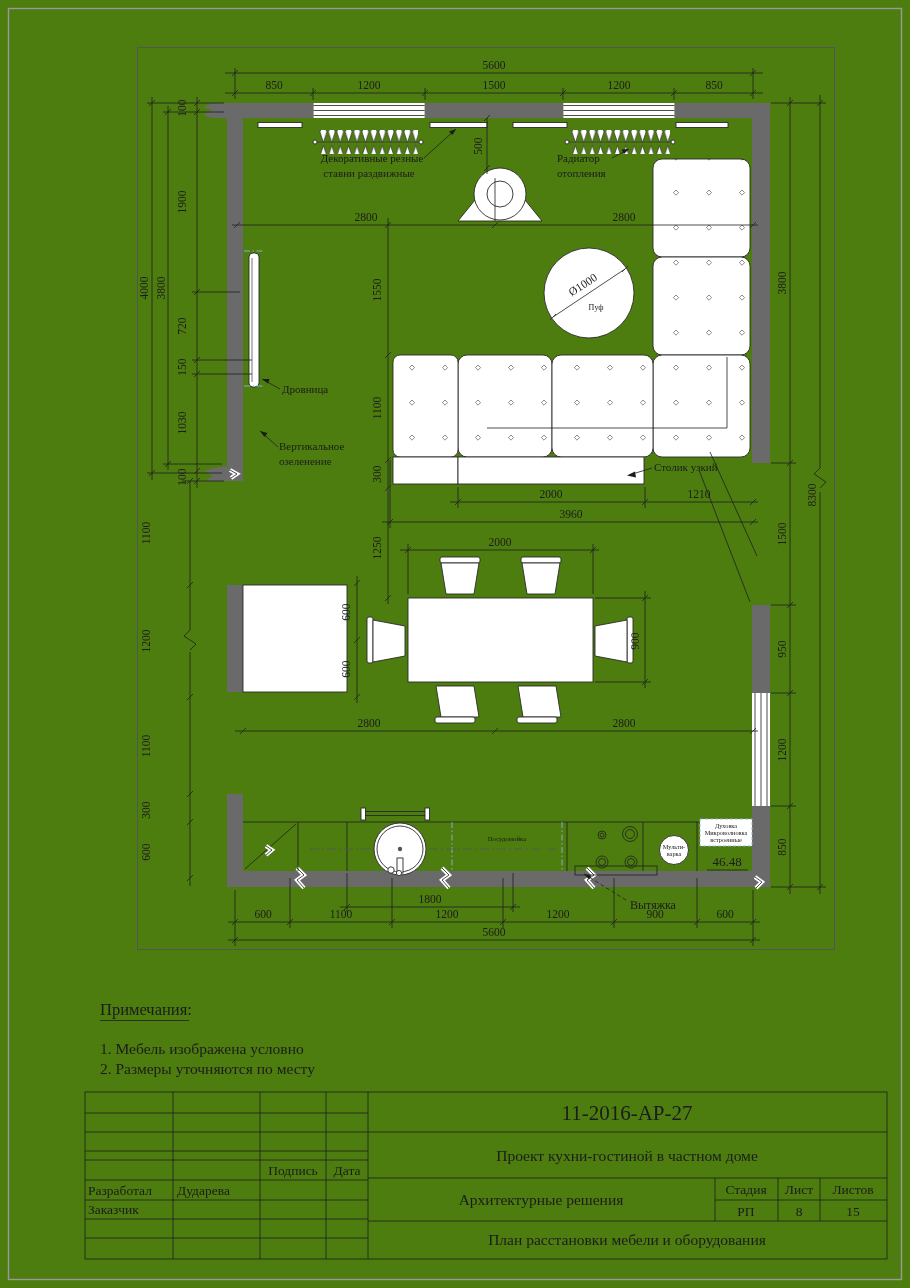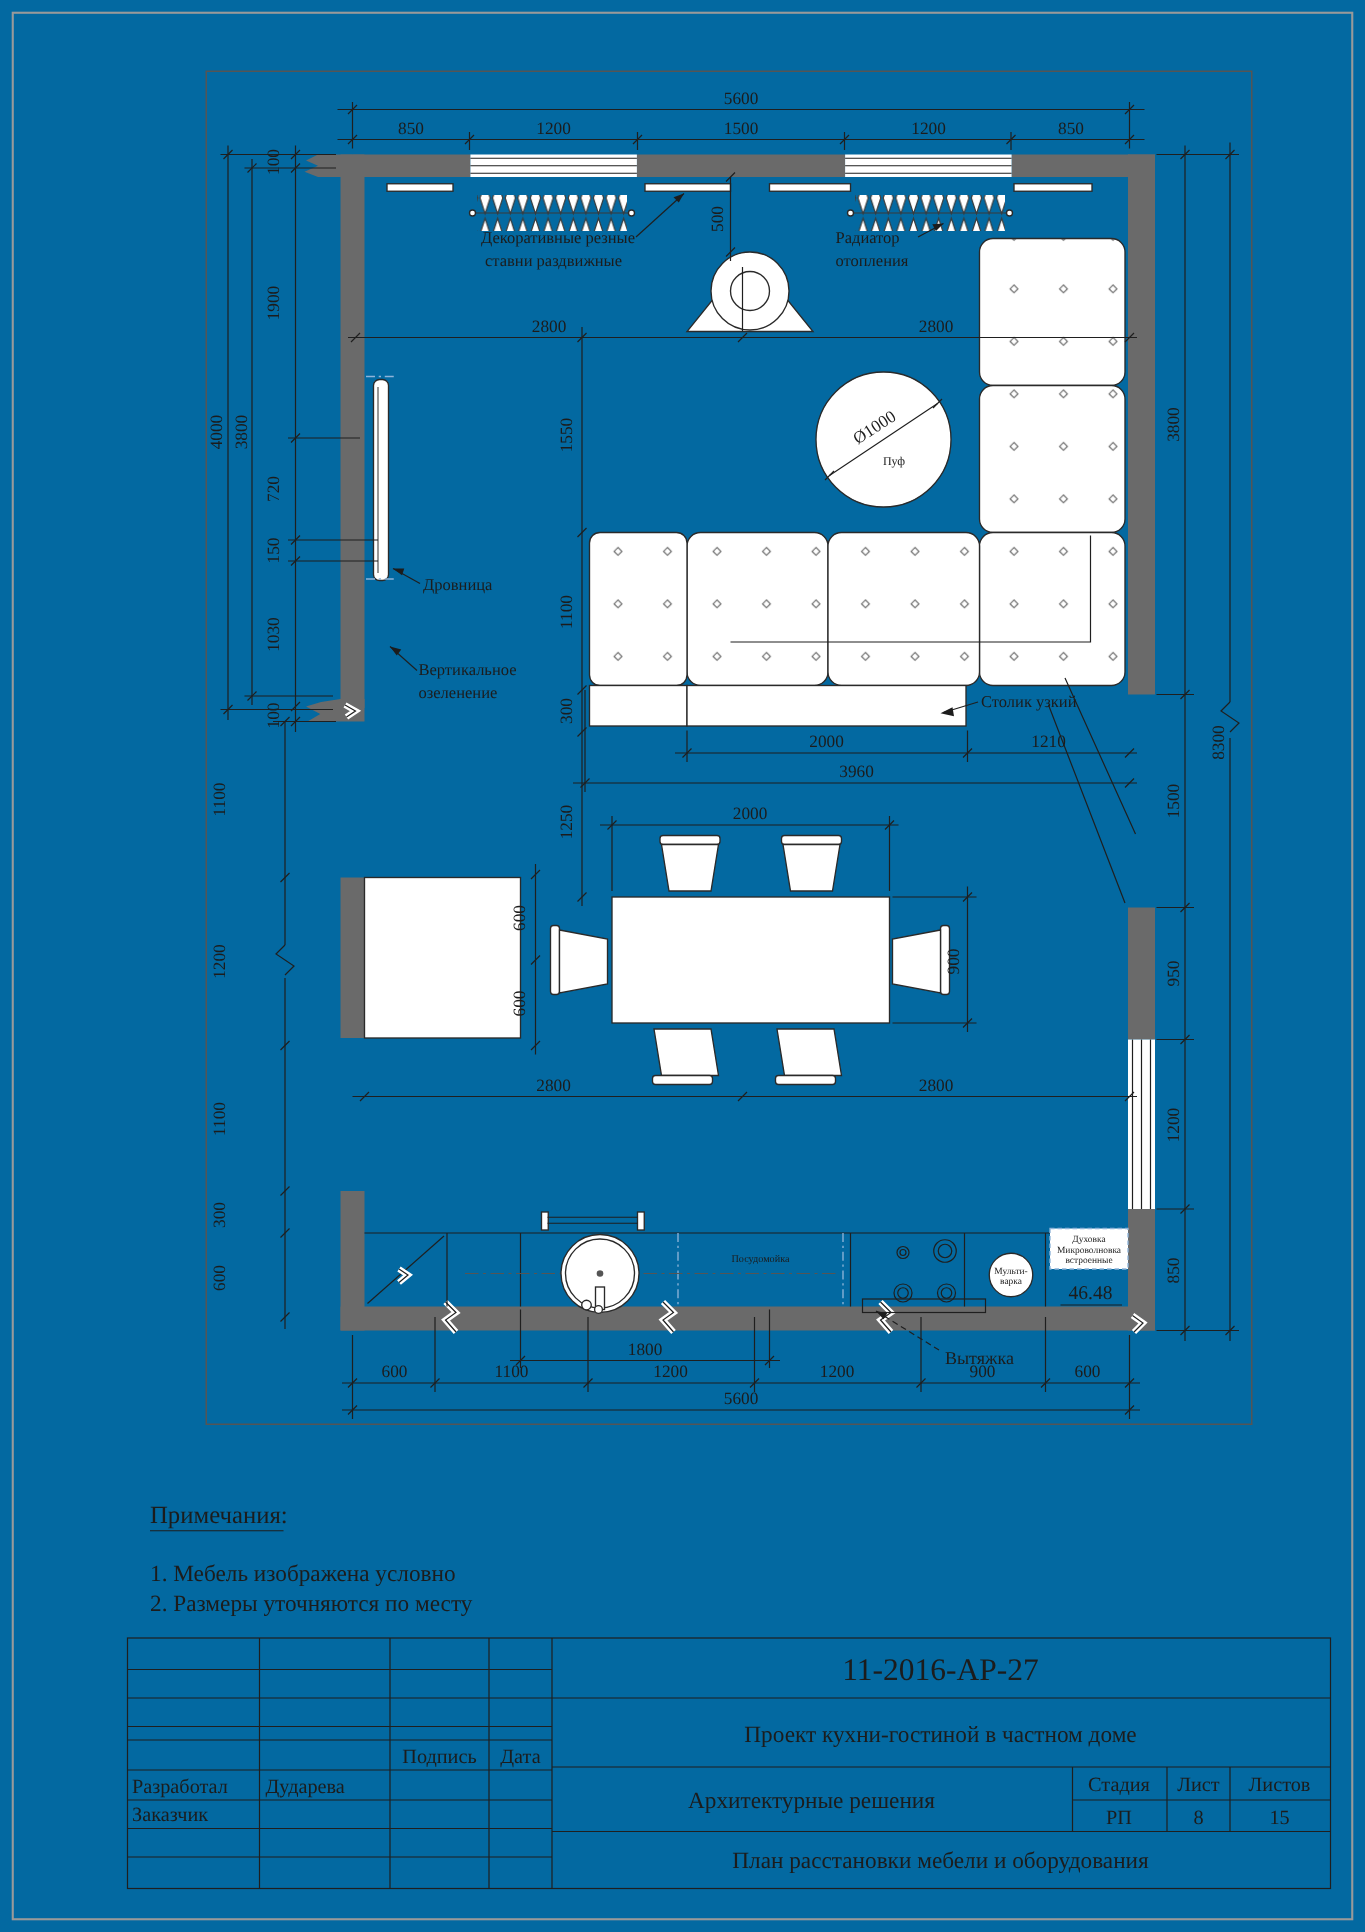--- a/index.html
+++ b/index.html
@@ -1,16 +1,16 @@
 <!DOCTYPE html>
 <html><head>
 <meta charset="utf-8">
 <style>
   html,body{margin:0;padding:0;background:#e8e8e8;}
-  .sheet{position:relative;width:910px;height:1288px;background:#0369a1;margin:0 auto;
+  .sheet{position:relative;width:910px;height:1288px;background:#4d7c0f;margin:0 auto;
          font-family:"Liberation Serif", serif;}
   svg{position:absolute;left:0;top:0;}
   text{fill:#1c1c1c;}
   .d{font-size:11.5px;}          
   .L{font-size:11px;}            
   .s{font-size:6.3px;}           
   .s2{font-size:6.8px;}
   .area{font-size:13px;}
   .hood{font-size:12px;}
   .pouf{font-size:8px;}

